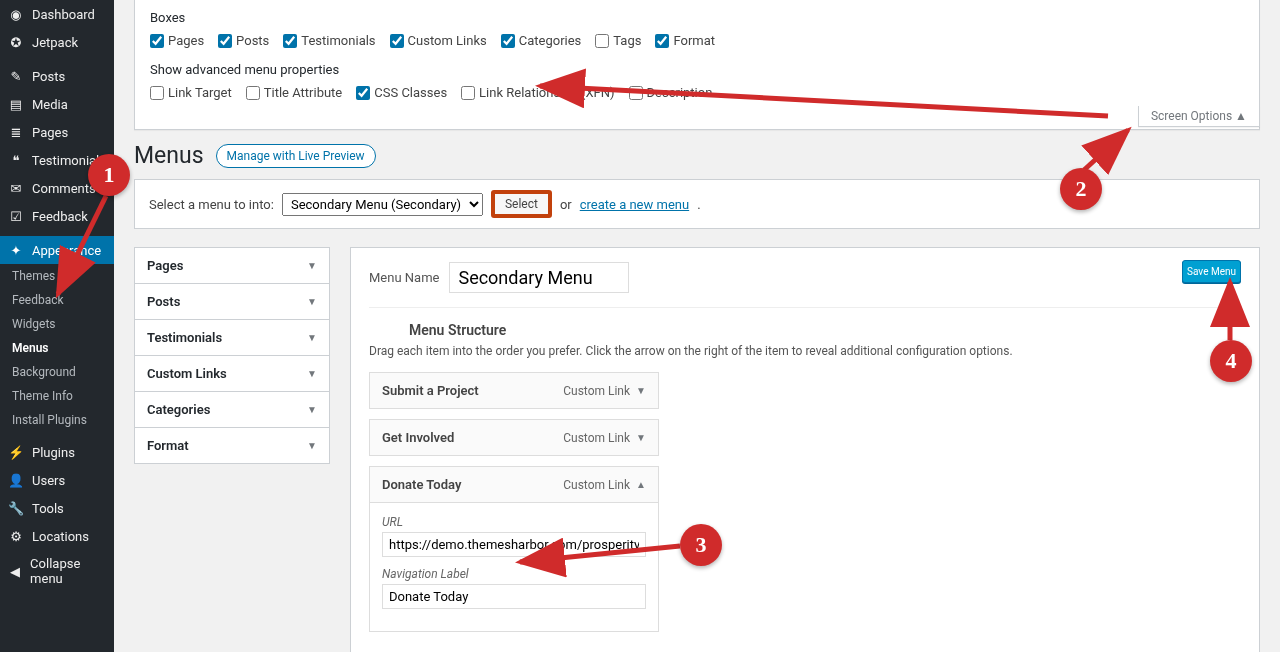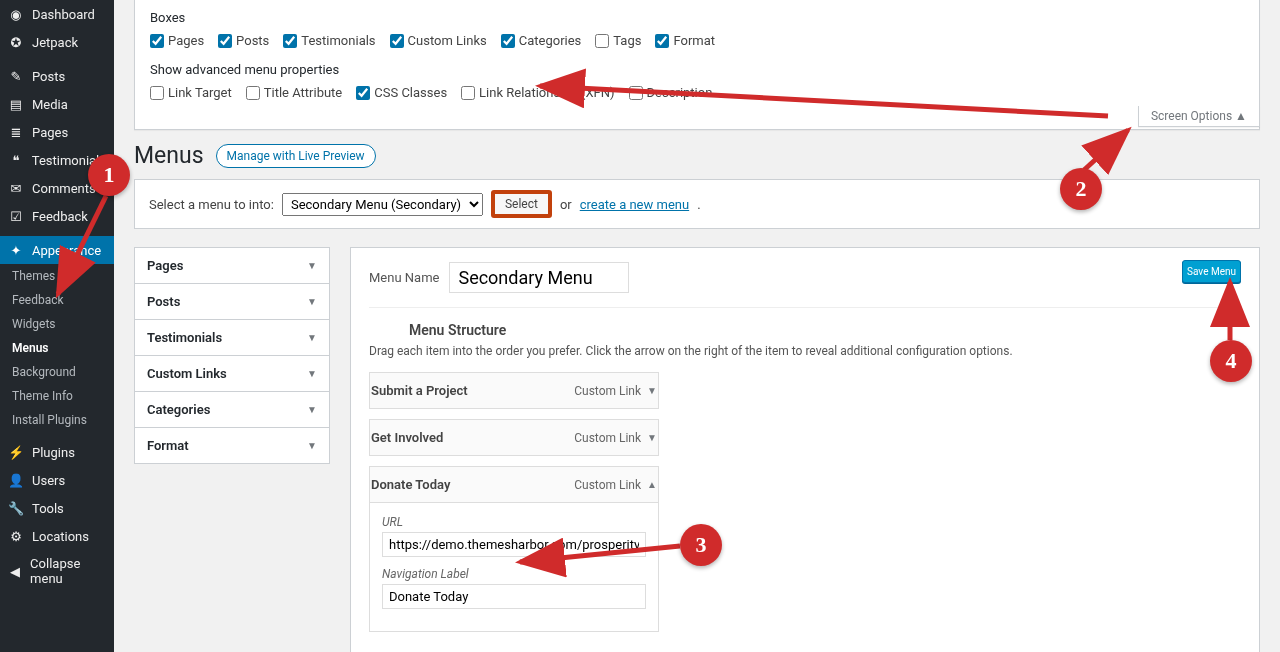--- a/index.html
+++ b/index.html
@@ -44,21 +44,21 @@
 .menu-editor { flex: 1; background: #fff; border: 1px solid #ccd0d4; padding: 14px 18px 20px; position: relative; }
 .menu-name-row { display: flex; align-items: center; gap: 10px; margin-bottom: 14px; padding-bottom: 14px; border-bottom: 1px solid #eee; }
 .menu-name-row label { font-size: 13px; color: #555; }
 .menu-name-row input { padding: 4px 8px; font-size: 18px; border: 1px solid #ddd; width: 180px; }
 .save-menu { position: absolute; right: 18px; top: 12px; background: #00a0d2; border: 1px solid #0073aa; color: #fff; padding: 5px 4px; border-radius: 3px; font-size: 10px; cursor: pointer; box-shadow: 0 1px 0 #006799; text-align: right; }
 
 .menu-editor h3 { font-size: 14px; font-weight: 600; margin-bottom: 6px; margin-left: 40px; }
 .menu-editor .hint { font-size: 12px; color: #555; margin-bottom: 14px; }
 
 .menu-items-list { width: 290px; }
-.menu-item-handle { background: #fafafa; border: 1px solid #ddd; padding: 10px 1px; display: flex; justify-content: space-between; align-items: center; margin-bottom: 10px; cursor: move; font-size: 13px; font-weight: 600; }
+.menu-item-handle { background: #fafafa; border: 1px solid #ddd; padding: 10px 12px; display: flex; justify-content: space-between; align-items: center; margin-bottom: 10px; cursor: move; font-size: 13px; font-weight: 600; }
 .menu-item-handle .type { font-weight: 400; color: #666; font-size: 12px; display: inline-flex; align-items: center; gap: 6px; }
 .menu-item-handle .caret { color: #72777c; font-size: 10px; cursor: pointer; }
 
 .menu-item-settings { border: 1px solid #ddd; border-top: none; padding: 12px; margin-top: -10px; margin-bottom: 10px; background: #fff; }
 .menu-item-settings label { display: block; font-size: 12px; color: #666; font-style: italic; margin-bottom: 3px; }
 .menu-item-settings input { width: 100%; padding: 4px 6px; font-size: 13px; border: 1px solid #ddd; margin-bottom: 10px; font-family: inherit; }
 
 .annot-circle { position: absolute; width: 42px; height: 42px; border-radius: 50%; background: #d02b2b; color: #fff; display: flex; align-items: center; justify-content: center; font-size: 22px; font-weight: bold; box-shadow: 0 2px 4px rgba(0,0,0,.3); z-index: 50; font-family: Georgia, serif; }
 .annot-svg { position: absolute; top: 0; left: 0; pointer-events: none; z-index: 40; }
 </style>

